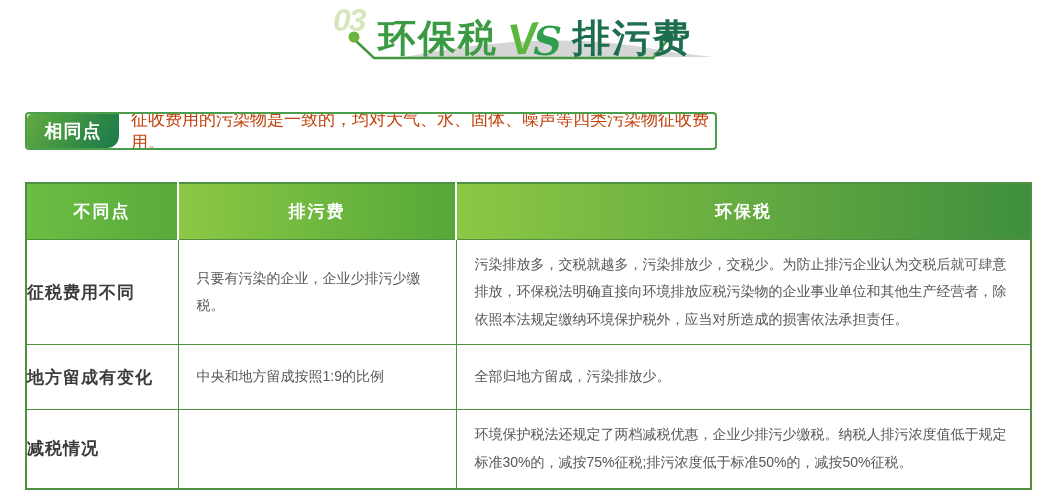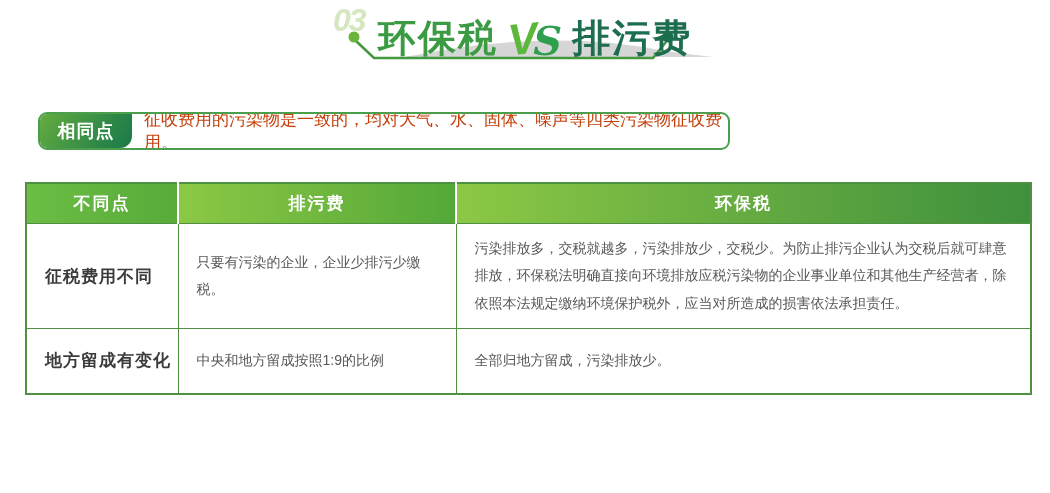--- a/index.html
+++ b/index.html
@@ -17,45 +17,45 @@
   .title-left  { font-size:38px; font-weight:bold; color:#3a9b43; letter-spacing:2px; }
   .title-right { font-size:38px; font-weight:bold; color:#1d6e4e; letter-spacing:2px; }
   .vs-logo { display:inline-flex; align-items:flex-end; margin:0 2px; }
   .vs-v { font-size:44px; font-weight:800; font-style:italic; color:#5cb83c;
           display:inline-block; transform:rotate(-6deg); }
   .vs-s { font-family:"DejaVu Serif","Liberation Serif",serif; font-size:40px;
           font-weight:bold; font-style:italic; color:#2f9e4e;
           display:inline-block; margin-left:-4px; }
 
   
-  .sim-box { margin:22px 0 0 38px; width:692px; height:38px;
-      border:2px solid #4a9e4c; border-radius:9px;
+  .sim-box { margin:22px 0 0 25px; width:692px; height:38px;
+      border:2px solid #4a9e4c; border-radius:4px;
       display:flex; align-items:stretch; overflow:hidden; background:#fff; }
   .sim-label { width:92px; flex:0 0 92px;
       background:linear-gradient(120deg,#64ab40 0%,#2c8747 70%,#1c7a4b 100%);
       border-radius:5px 0 12px 0;
       display:flex; align-items:center; justify-content:center;
       color:#ffffff; font-size:18px; font-weight:bold; letter-spacing:1px; }
   .sim-text { flex:1; display:flex; align-items:center; padding-left:12px;
       font-size:17px; color:#c2410c; }
 
   
   .cmp-wrap { margin:32px 0 0 25px; }
   table.cmp { width:1005px; table-layout:fixed; border-collapse:collapse;
       border:2px solid #4f9140; background:#fff; }
   table.cmp col.c1 { width:152px; }
   table.cmp col.c2 { width:278px; }
   table.cmp col.c3 { width:575px; }
   table.cmp th { height:38px; color:#ffffff; font-size:17px; font-weight:bold;
-      text-align:center; letter-spacing:2px; padding:8px; }
+      text-align:center; letter-spacing:2px; padding:16px; }
   th.h1 { background:linear-gradient(to right,#6cbd44,#58ab3a); border-right:2px solid #ffffff; }
   th.h2 { background:linear-gradient(to right,#8cc845,#54a839); border-right:2px solid #ffffff; }
   th.h3 { background:linear-gradient(to right,#8cc845,#3f8f3d); }
   table.cmp td { border:1px solid #4f9140; vertical-align:middle; background:#ffffff; }
-  td.lbl { font-size:17px; font-weight:bold; color:#3b3b3b; padding-left:18px; letter-spacing:1px; }
+  td.lbl { font-size:17px; font-weight:bold; color:#3b3b3b; letter-spacing:1px; }
   td.txt { font-size:14px; color:#595757; padding:10px 18px; line-height:1.95; }
   tr.r1 td { height:105px; }
   tr.r2 td { height:65px;margin-left:20px; }
   tr.r3 td { height:79px; }
 </style>
 </head>
 <body>
 
 <div class="header">
   <div class="section-number">03</div>
@@ -112,15 +112,20 @@
       <tr class="r1">
         <td class="lbl">征税费用不同</td>
         <td class="txt">只要有污染的企业，企业少排污少缴税。</td>
         <td class="txt">污染排放多，交税就越多，污染排放少，交税少。为防止排污企业认为交税后就可肆意排放，环保税法明确直接向环境排放应税污染物的企业事业单位和其他生产经营者，除依照本法规定缴纳环境保护税外，应当对所造成的损害依法承担责任。</td>
       </tr>
       <tr class="r2">
         <td class="lbl">地方留成有变化</td>
         <td class="txt">中央和地方留成按照1:9的比例</td>
         <td class="txt">全部归地方留成，污染排放少。</td>
       </tr>
+      <tr class="r3">
+        <td class="lbl">减税情况</td>
+        <td class="txt"></td>
+        <td class="txt">环境保护税法还规定了两档减税优惠，企业少排污少缴税。纳税人排污浓度值低于规定标准30%的，减按75%征税;排污浓度低于标准50%的，减按50%征税。</td>
+      </tr>
     </tbody>
   </table>
 </div>
 
 </body></html>

